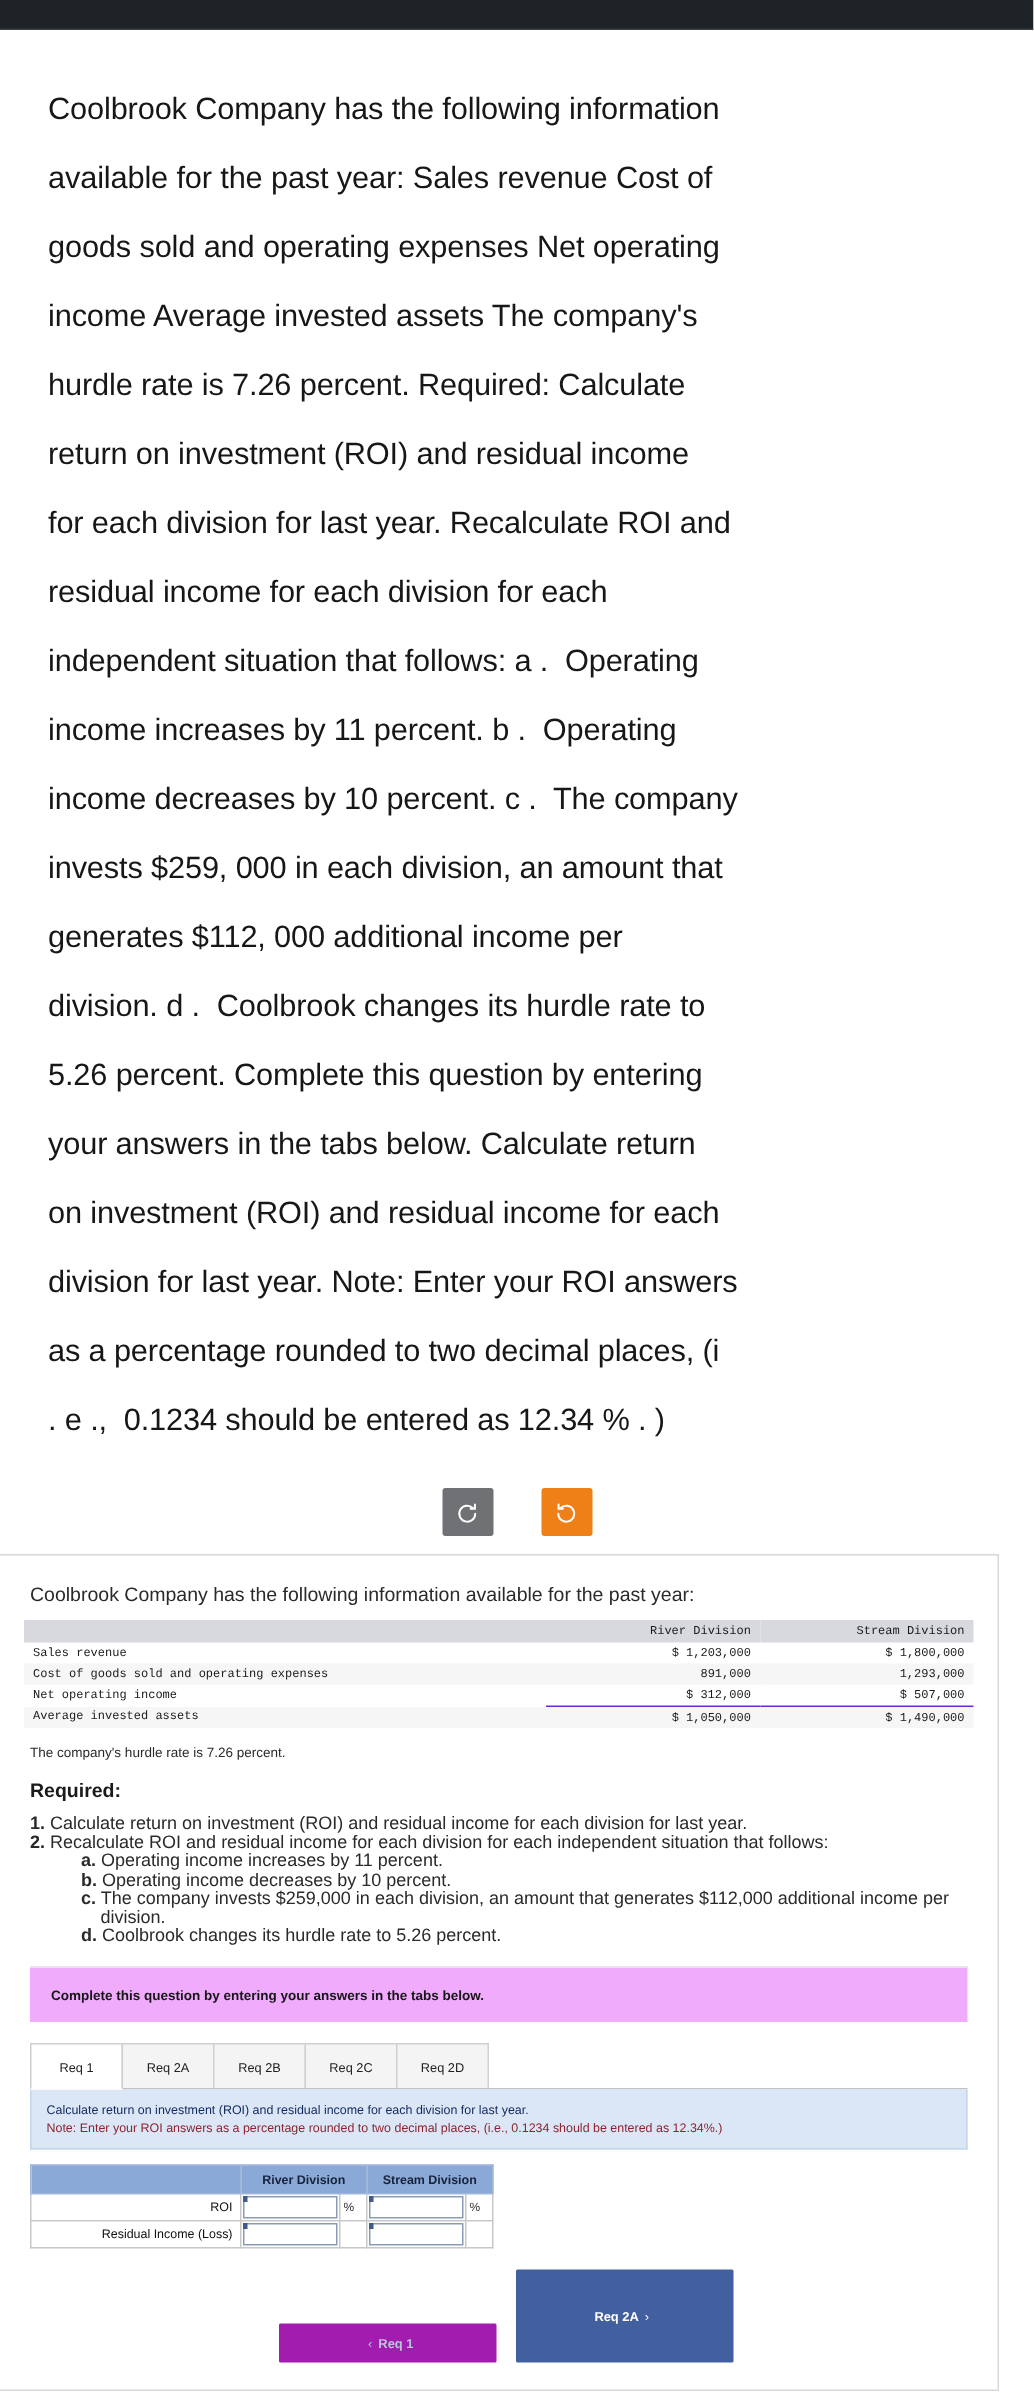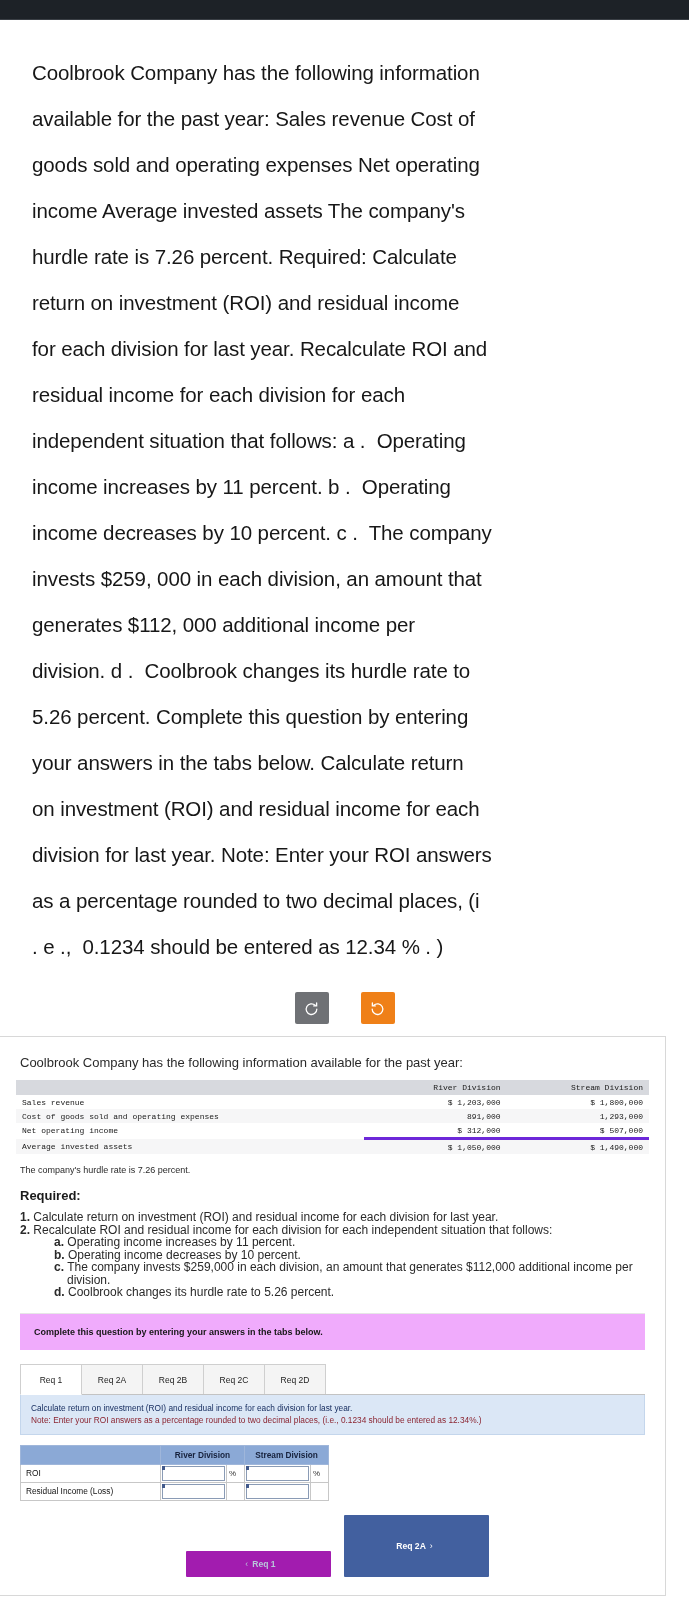--- a/index.html
+++ b/index.html
@@ -89,21 +89,21 @@
     white-space: nowrap;
   }
   table.data th.blank { background: #d7d9de; }
   table.data td {
     padding: 2.5px 6px;
     white-space: nowrap;
   }
   table.data td.lbl { text-align: left; width: 55%; }
   table.data td.num { text-align: right; width: 22.5%; }
   table.data tr.zebra td { background: #f6f6f7; }
-  table.data tr.topline td.num { border-top: 3px solid #6d28d9; margin-top: 39px; }
+  table.data tr.topline td.num { border-top: 1px solid #6d28d9; margin-top: 39px; }
 
   
   .hurdle {
     font-size: 9px;
     color: #2a2a2a;
     margin: 11px 0 0 4px;
   }
   .req-head {
     font-size: 13px;
     font-weight: 700;
@@ -198,21 +198,21 @@
   table.answer td {
     border: 1px solid #c7c7c7;
     padding: 0;
     background: #fff;
     height: 17px;
   }
   table.answer td.rowlabel {
     padding: 2px 5px;
     width: 140px;
     white-space: nowrap;
-    text-align: left;
+    text-align: right;
   }
   table.answer td.cellin {
     width: 66px;
     position: relative;
     padding: 1px;
   }
   .cellbox {
     width: 100%; height: 15px;
     border: 1px solid #8a9bb5;
     background: #fff;

